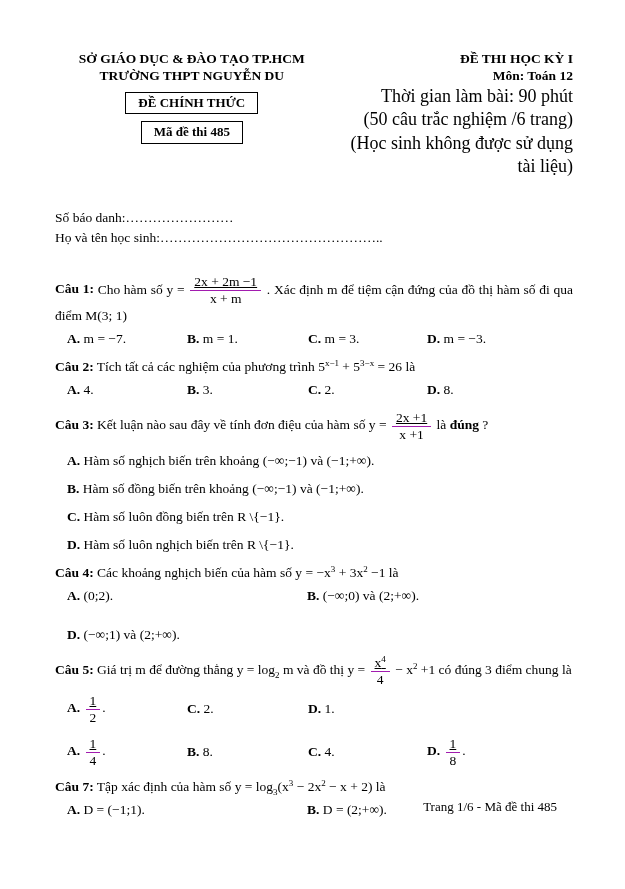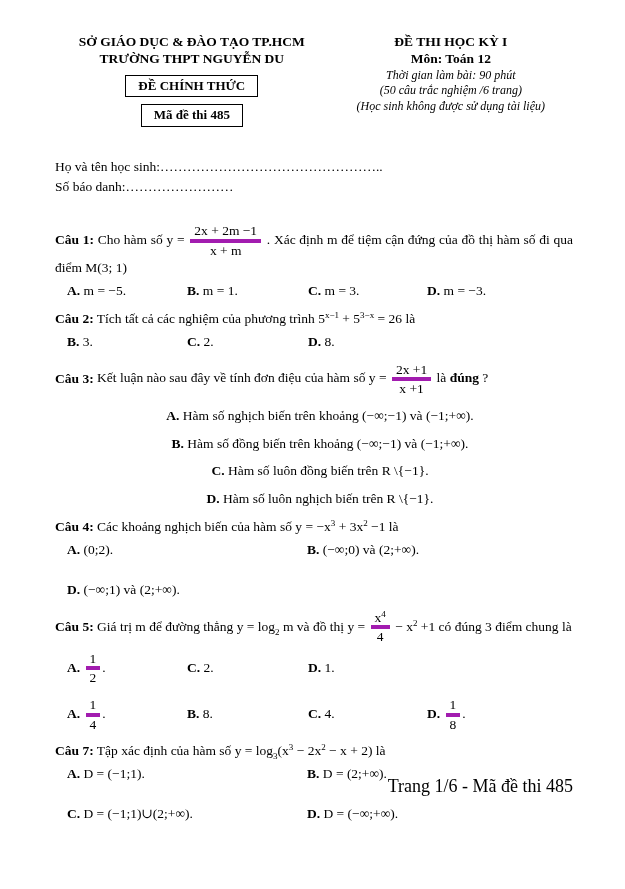--- a/index.html
+++ b/index.html
@@ -2,33 +2,33 @@
 <html lang="vi"><head>
 <meta charset="utf-8">
 <title>Đề thi học kỳ I - Toán 12</title>
 <style>
   * { margin:0; padding:0; box-sizing:border-box; }
   html,body { background:#ffffff; }
   body { font-family:"Liberation Serif","DejaVu Serif",serif; color:#000; }
   .page {
     position:relative;
     width:625px; height:821px;
-    margin:0 auto;
+    margin:17px auto;
     background:#fff;
     padding:34px 52px 0 55px;
     overflow:hidden;
     font-size:13.5px;
     line-height:1.4;
   }
   
   .header { display:flex; justify-content:space-between; }
   .header-left { width:300px; text-align:center; }
-  .header-right { width:268px; text-align:center; }
+  .header-right { width:268px; text-align:right; }
   .h-bold { font-weight:bold; font-size:13.5px; line-height:1.25; }
-  .h-italic { font-style:italic; font-size:12px; line-height:1.3; }
+  .h-italic { font-size:18px; line-height:1.3; }
   .h-box {
     display:inline-block;
     border:1px solid #000;
     font-weight:bold;
     padding:2px 12px 3px 12px;
     margin-top:7px;
     font-size:13px;
     line-height:1.2;
   }
   
@@ -47,37 +47,37 @@
     grid-template-columns:120px 121px 119px 1fr;
     padding-left:12px;
     align-items:center;
   }
   .grid2 {
     display:grid;
     grid-template-columns:240px 1fr;
     row-gap:21px;
     padding-left:12px;
   }
-  .list .opt { display:block; margin-top:9px; padding-left:12px; white-space:normal;text-align:center; }
+  .list .opt { display:block; margin-top:9px; padding-left:12px; white-space:normal; }
   
   sup, sub { font-size:9px; line-height:0; }
   m-frac {
     display:inline-block;
     text-align:center;
     vertical-align:middle;
     margin:1px 2px;
     line-height:1.15;
   }
-  m-num { display:block; border-bottom:4px solid #a21caf; padding:0 4px; }
+  m-num { display:block; border-bottom:1px solid #a21caf; padding:0 4px;text-decoration:underline; }
   m-den { display:block; padding:0 4px; }
   
   .footer {
     position:absolute;
-    right:52px; bottom:22px;
-    font-size:18px;
+    right:68px; bottom:22px;
+    font-size:13px;
   }
 </style>
 </head>
 <body>
 
 <div class="page">
 
   <div class="header">
     <div class="header-left">
       <div class="h-bold">SỞ GIÁO DỤC &amp; ĐÀO TẠO TP.HCM</div>
@@ -92,39 +92,40 @@
     <div class="header-right">
       <div class="h-bold">ĐỀ THI HỌC KỲ I</div>
       <div class="h-bold">Môn: Toán 12</div>
       <div class="h-italic">Thời gian làm bài:  90 phút</div>
       <div class="h-italic">(50 câu trắc nghiệm /6 trang)</div>
       <div class="h-italic">(Học sinh không được sử dụng tài liệu)</div>
     </div>
   </div>
 
   <div class="student">
+    <div>Số báo danh:……………………</div>
     <div>Họ và tên học sinh:…………………………………………..</div>
-    <div>Số báo danh:……………………</div>
   </div>
 
   <div class="questions">
 
     <div class="question">
       <p class="q-text"><b class="q-label">Câu 1:</b> <span>Cho hàm số  y = <m-frac><m-num>2x + 2m −1</m-num><m-den>x + m</m-den></m-frac> . Xác định m để tiệm cận đứng của đồ thị hàm số đi qua điểm M(3; 1)</span></p>
       <div class="options row4">
-        <span class="opt"><b class="opt-key">A.</b> <span>m = −5.</span></span>
+        <span class="opt"><b class="opt-key">A.</b> <span>m = −7.</span></span>
         <span class="opt"><b class="opt-key">B.</b> <span>m = 1.</span></span>
         <span class="opt"><b class="opt-key">C.</b> <span>m = 3.</span></span>
         <span class="opt"><b class="opt-key">D.</b> <span>m = −3.</span></span>
       </div>
     </div>
 
     <div class="question">
       <p class="q-text"><b class="q-label">Câu 2:</b> <span>Tích tất cả các nghiệm của phương trình 5<sup>x−1</sup> + 5<sup>3−x</sup> = 26 là</span></p>
       <div class="options row4">
+        <span class="opt"><b class="opt-key">A.</b> <span>4.</span></span>
         <span class="opt"><b class="opt-key">B.</b> <span>3.</span></span>
         <span class="opt"><b class="opt-key">C.</b> <span>2.</span></span>
         <span class="opt"><b class="opt-key">D.</b> <span>8.</span></span>
       </div>
     </div>
 
     <div class="question">
       <p class="q-text"><b class="q-label">Câu 3:</b> <span>Kết luận nào sau đây về tính đơn điệu của hàm số  y = <m-frac><m-num>2x +1</m-num><m-den>x +1</m-den></m-frac>  là <b>đúng</b> ?</span></p>
       <div class="options list">
         <span class="opt"><b class="opt-key">A.</b> <span>Hàm số nghịch biến trên khoảng (−∞;−1) và (−1;+∞).</span></span>

